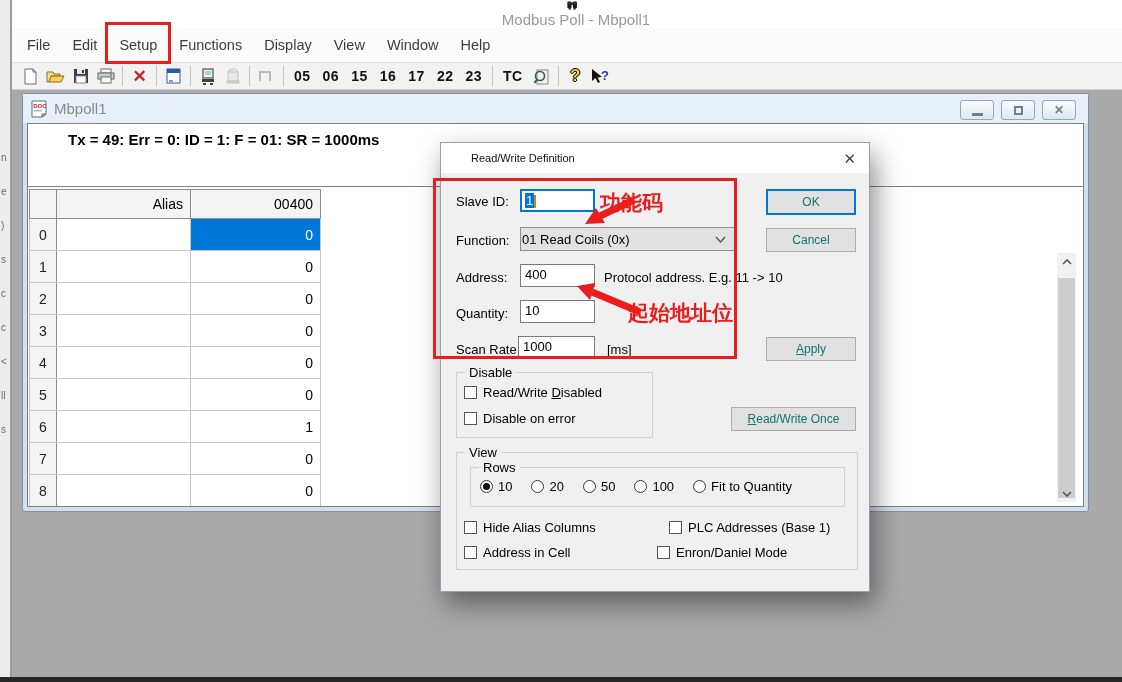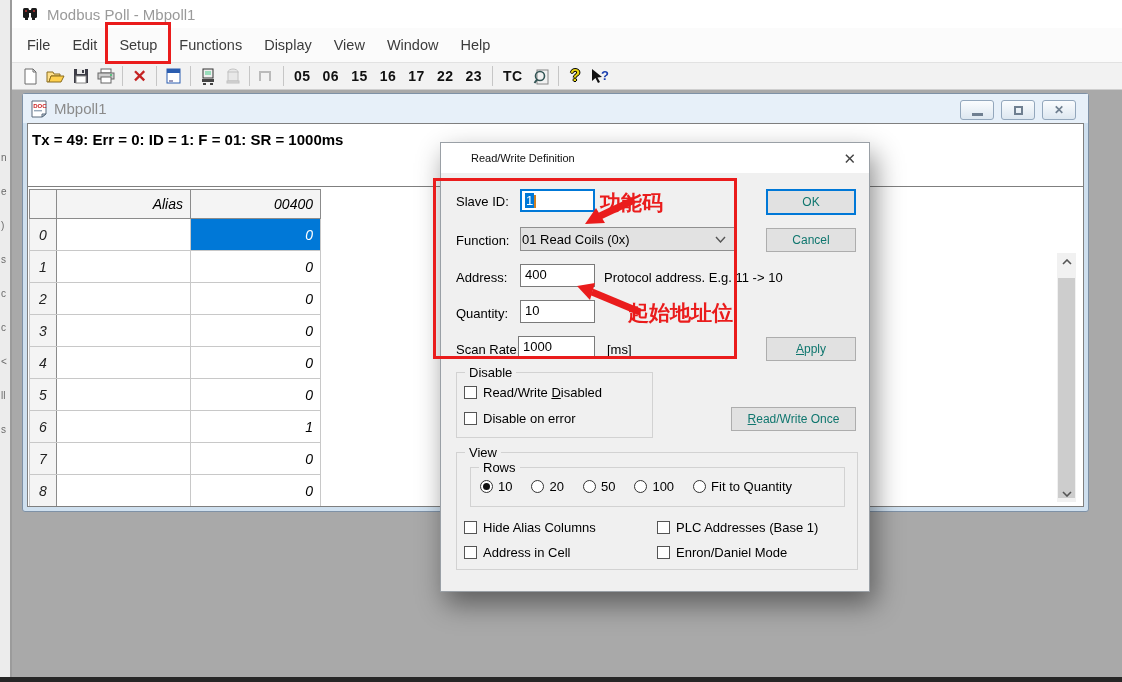--- a/index.html
+++ b/index.html
@@ -6,21 +6,21 @@
   html,body { width:1122px; height:682px; overflow:hidden; }
   body { position:relative; font-family:"Liberation Sans", sans-serif; background:#a9a9a9; }
 
   
   .left-strip { position:absolute; left:0; top:0; width:12px; height:677px; background:#ececec; border-right:2px solid #9b9b9b; z-index:1; }
   .left-strip .frag { position:absolute; left:1px; font-size:10px; color:#6a6a6a; white-space:nowrap; overflow:hidden; width:11px; }
   .bottom-bar { position:absolute; left:0; right:0; bottom:0; height:5px; background:#262626; z-index:60; }
 
   
   .main { position:absolute; left:12px; top:0; right:0; bottom:5px; background:#a9a9a9; z-index:2; }
-  .titlebar { height:28px; background:#ffffff; display:flex; align-items:center; padding-left:10px; }
+  .titlebar { height:28px; background:#ffffff; display:flex; align-items:center; padding-left:10px;flex-direction:column; }
   .app-title { color:#9a9a9a; font-size:15px; margin-left:8px; }
   .menubar { height:34px; background:#fbfbfb; display:flex; align-items:center; font-size:14.5px; color:#3c3c3c; padding-left:4px; }
   .menu-item { padding:0 11px; position:relative; line-height:34px; cursor:default; }
   .setup-box { position:absolute; left:-3px; right:-3px; top:-6px; bottom:-2px; border:3px solid #ea1c1c; z-index:30; pointer-events:none; }
   .toolbar { height:28px; background:#f2f2f2; border-top:1px solid #e2e2e2; border-bottom:1px solid #cfcfcf; display:flex; align-items:center; padding-left:6px; }
   .tbtn { width:25px; height:24px; display:flex; align-items:center; justify-content:center; }
   .tsep { width:1px; height:20px; background:#c6c6c6; margin:0 4px; }
   .tnum { font-weight:bold; font-size:14px; color:#111; padding:0 6px; letter-spacing:.5px; }
   .x-del { color:#c42323; font-size:17px; font-weight:bold; }
   .qmark { color:#e8d515; font-size:17px; font-weight:bold; text-shadow:-1px 0 #000,1px 0 #000,0 -1px #000,0 1px #000; }
@@ -29,24 +29,24 @@
   
   .childwin { position:absolute; left:10px; top:93px; width:1067px; height:419px; background:#cfe0ef; border:1px solid #7e91a6; border-radius:3px; z-index:5; }
   .cw-title { height:29px; display:flex; align-items:center; padding-left:8px; background:linear-gradient(#eef5fb,#dcea f6); background:#e7f0f9; }
   .cw-title-text { color:#8b8b8b; font-size:15px; margin-left:7px; }
   .cw-caps { position:absolute; right:12px; top:6px; display:flex; gap:7px; }
   .cap-btn { width:34px; height:20px; border:1px solid #93a7bc; border-radius:3px; background:linear-gradient(#fafcfe,#dde7f0); display:flex; align-items:center; justify-content:center; color:#6f7f90; }
   .g-min { width:11px; height:3px; background:#6f7f90; margin-top:8px; }
   .g-res { width:9px; height:9px; border:2px solid #6f7f90; }
   .g-x { font-size:12px; font-weight:bold; color:#6f7f90; }
   .cw-content { position:absolute; left:4px; right:4px; top:29px; bottom:4px; background:#fff; border:1px solid #7f7f7f; overflow:hidden; }
-  .statusline { padding:7px 0 0 4px; font-size:15px; font-weight:bold; color:#000; }
+  .statusline { padding:7px 0 0 4px; font-size:15px; font-weight:bold; color:#000;margin-left:36px; }
   .gridarea { position:absolute; left:0; right:0; top:62px; bottom:0; border-top:1px solid #7f7f7f; background:#fff; }
 
-  table.grid { border-collapse:collapse; position:absolute; left:1px; top:2px; font-size:14px; table-layout:fixed;font-style:italic; }
+  table.grid { border-collapse:collapse; position:absolute; left:1px; top:2px; font-size:14px; table-layout:fixed; }
   .grid th { background:#f4f4f4; border:1px solid #8b8b8b; font-weight:normal; height:29px; padding:0 7px; }
   .grid th.c-idx { width:27px; }
   .grid th.c-alias { width:134px; text-align:right; }
   .grid th.c-val { width:130px; text-align:right; }
   .grid td { border:1px solid #c8c8c8; height:32px; padding:0 7px; background:#fff; }
   .grid td.idx { background:#f4f4f4; text-align:center; border-right:1px solid #8b8b8b; color:#222; }
   .grid td.val { text-align:right; }
   .grid td.val.sel { background:#0078d7; color:#fff; }
 
   .vscroll { position:absolute; right:7px; top:66px; bottom:4px; width:19px; background:#f1f1f1; }
@@ -402,21 +402,21 @@
           <span class="radio-opt">
               <span class="radio"></span>
               <span>Fit to Quantity</span>
             </span>
         </span>
       </div>
       <span class="cb" style="left:7px;top:67px;">
           <span class="box"></span>
           <span>Hide Alias Columns</span>
         </span>
-      <span class="cb" style="left:200px;top:67px;">
+      <span class="cb" style="left:212px;top:67px;">
           <span class="box"></span>
           <span>PLC Addresses (Base 1)</span>
         </span>
       <span class="cb" style="left:7px;top:92px;">
           <span class="box"></span>
           <span>Address in Cell</span>
         </span>
       <span class="cb" style="left:200px;top:92px;">
           <span class="box"></span>
           <span>Enron/Daniel Mode</span>

